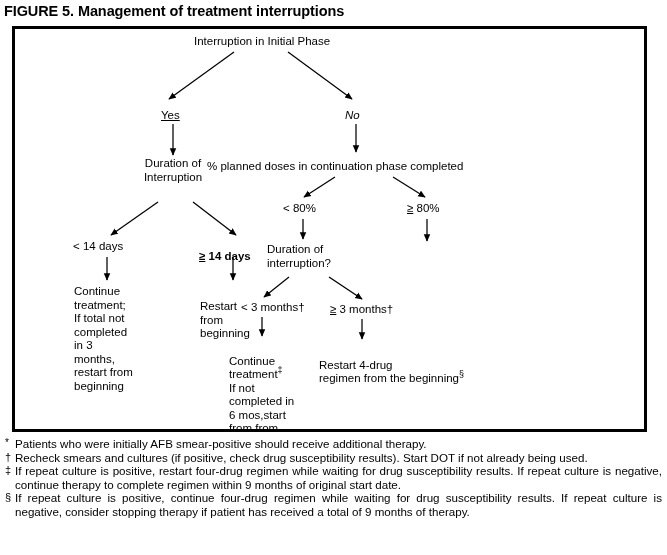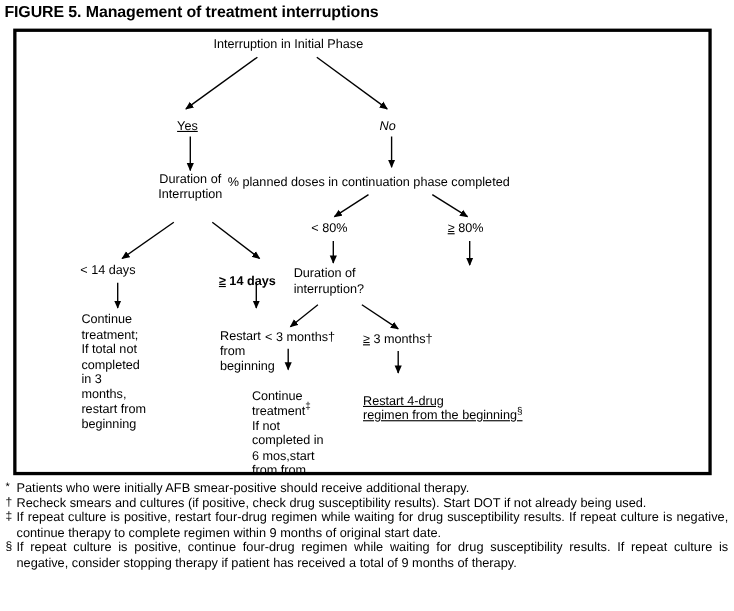--- a/index.html
+++ b/index.html
@@ -193,21 +193,21 @@
     <div class="node" style="left:214px; top:312px; width:92px;">
       <span>Continue
 treatment</span><span class="sup">‡</span>
       <span class="fn-body">If not
 completed in
 6 mos,start
 from from
 beginning</span>
     </div>
 
-    <div class="node" style="left:315px; top:316px; width:180px;text-decoration:underline;">
+    <div class="node" style="left:304px; top:316px; width:180px;">
       <span>Restart 4-drug
 regimen from the beginning</span><span class="sup">§</span>
     </div>
 
   </div>
 
   <div id="footnotes">
     <div class="fn">
       <span class="fn-mark">*</span>
       <span class="fn-body">Patients who were initially AFB smear-positive should receive additional therapy.</span>

